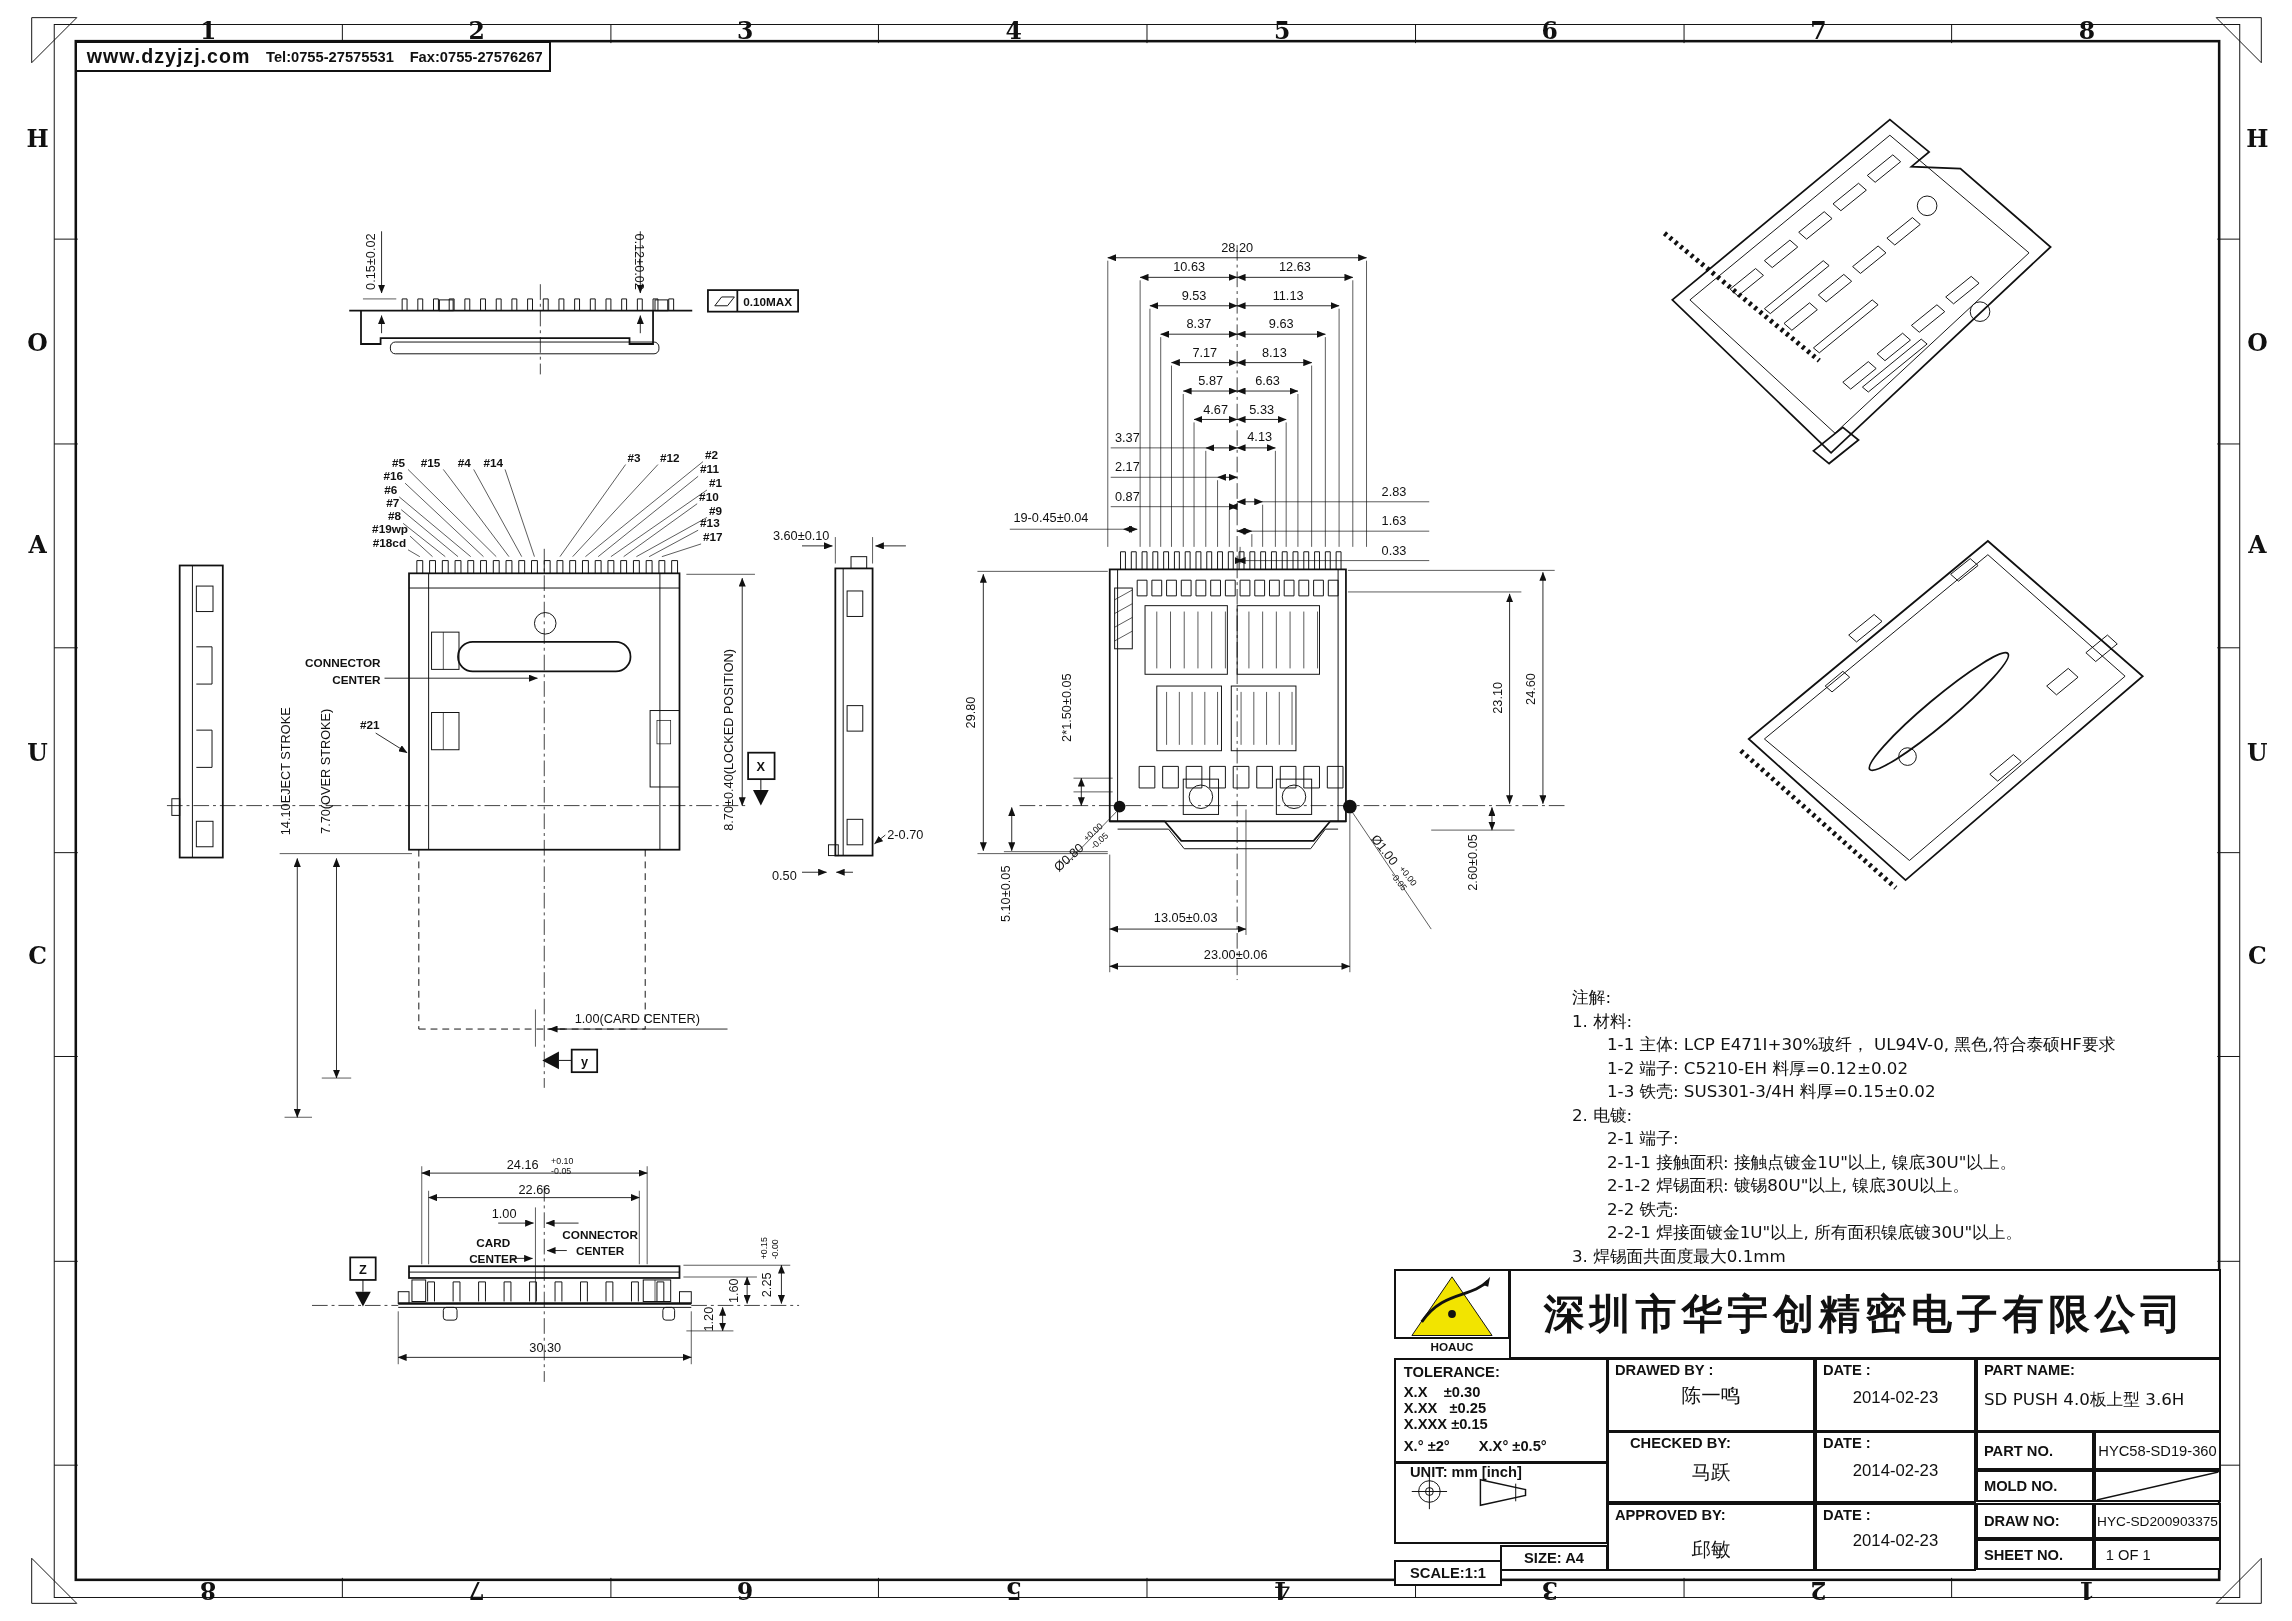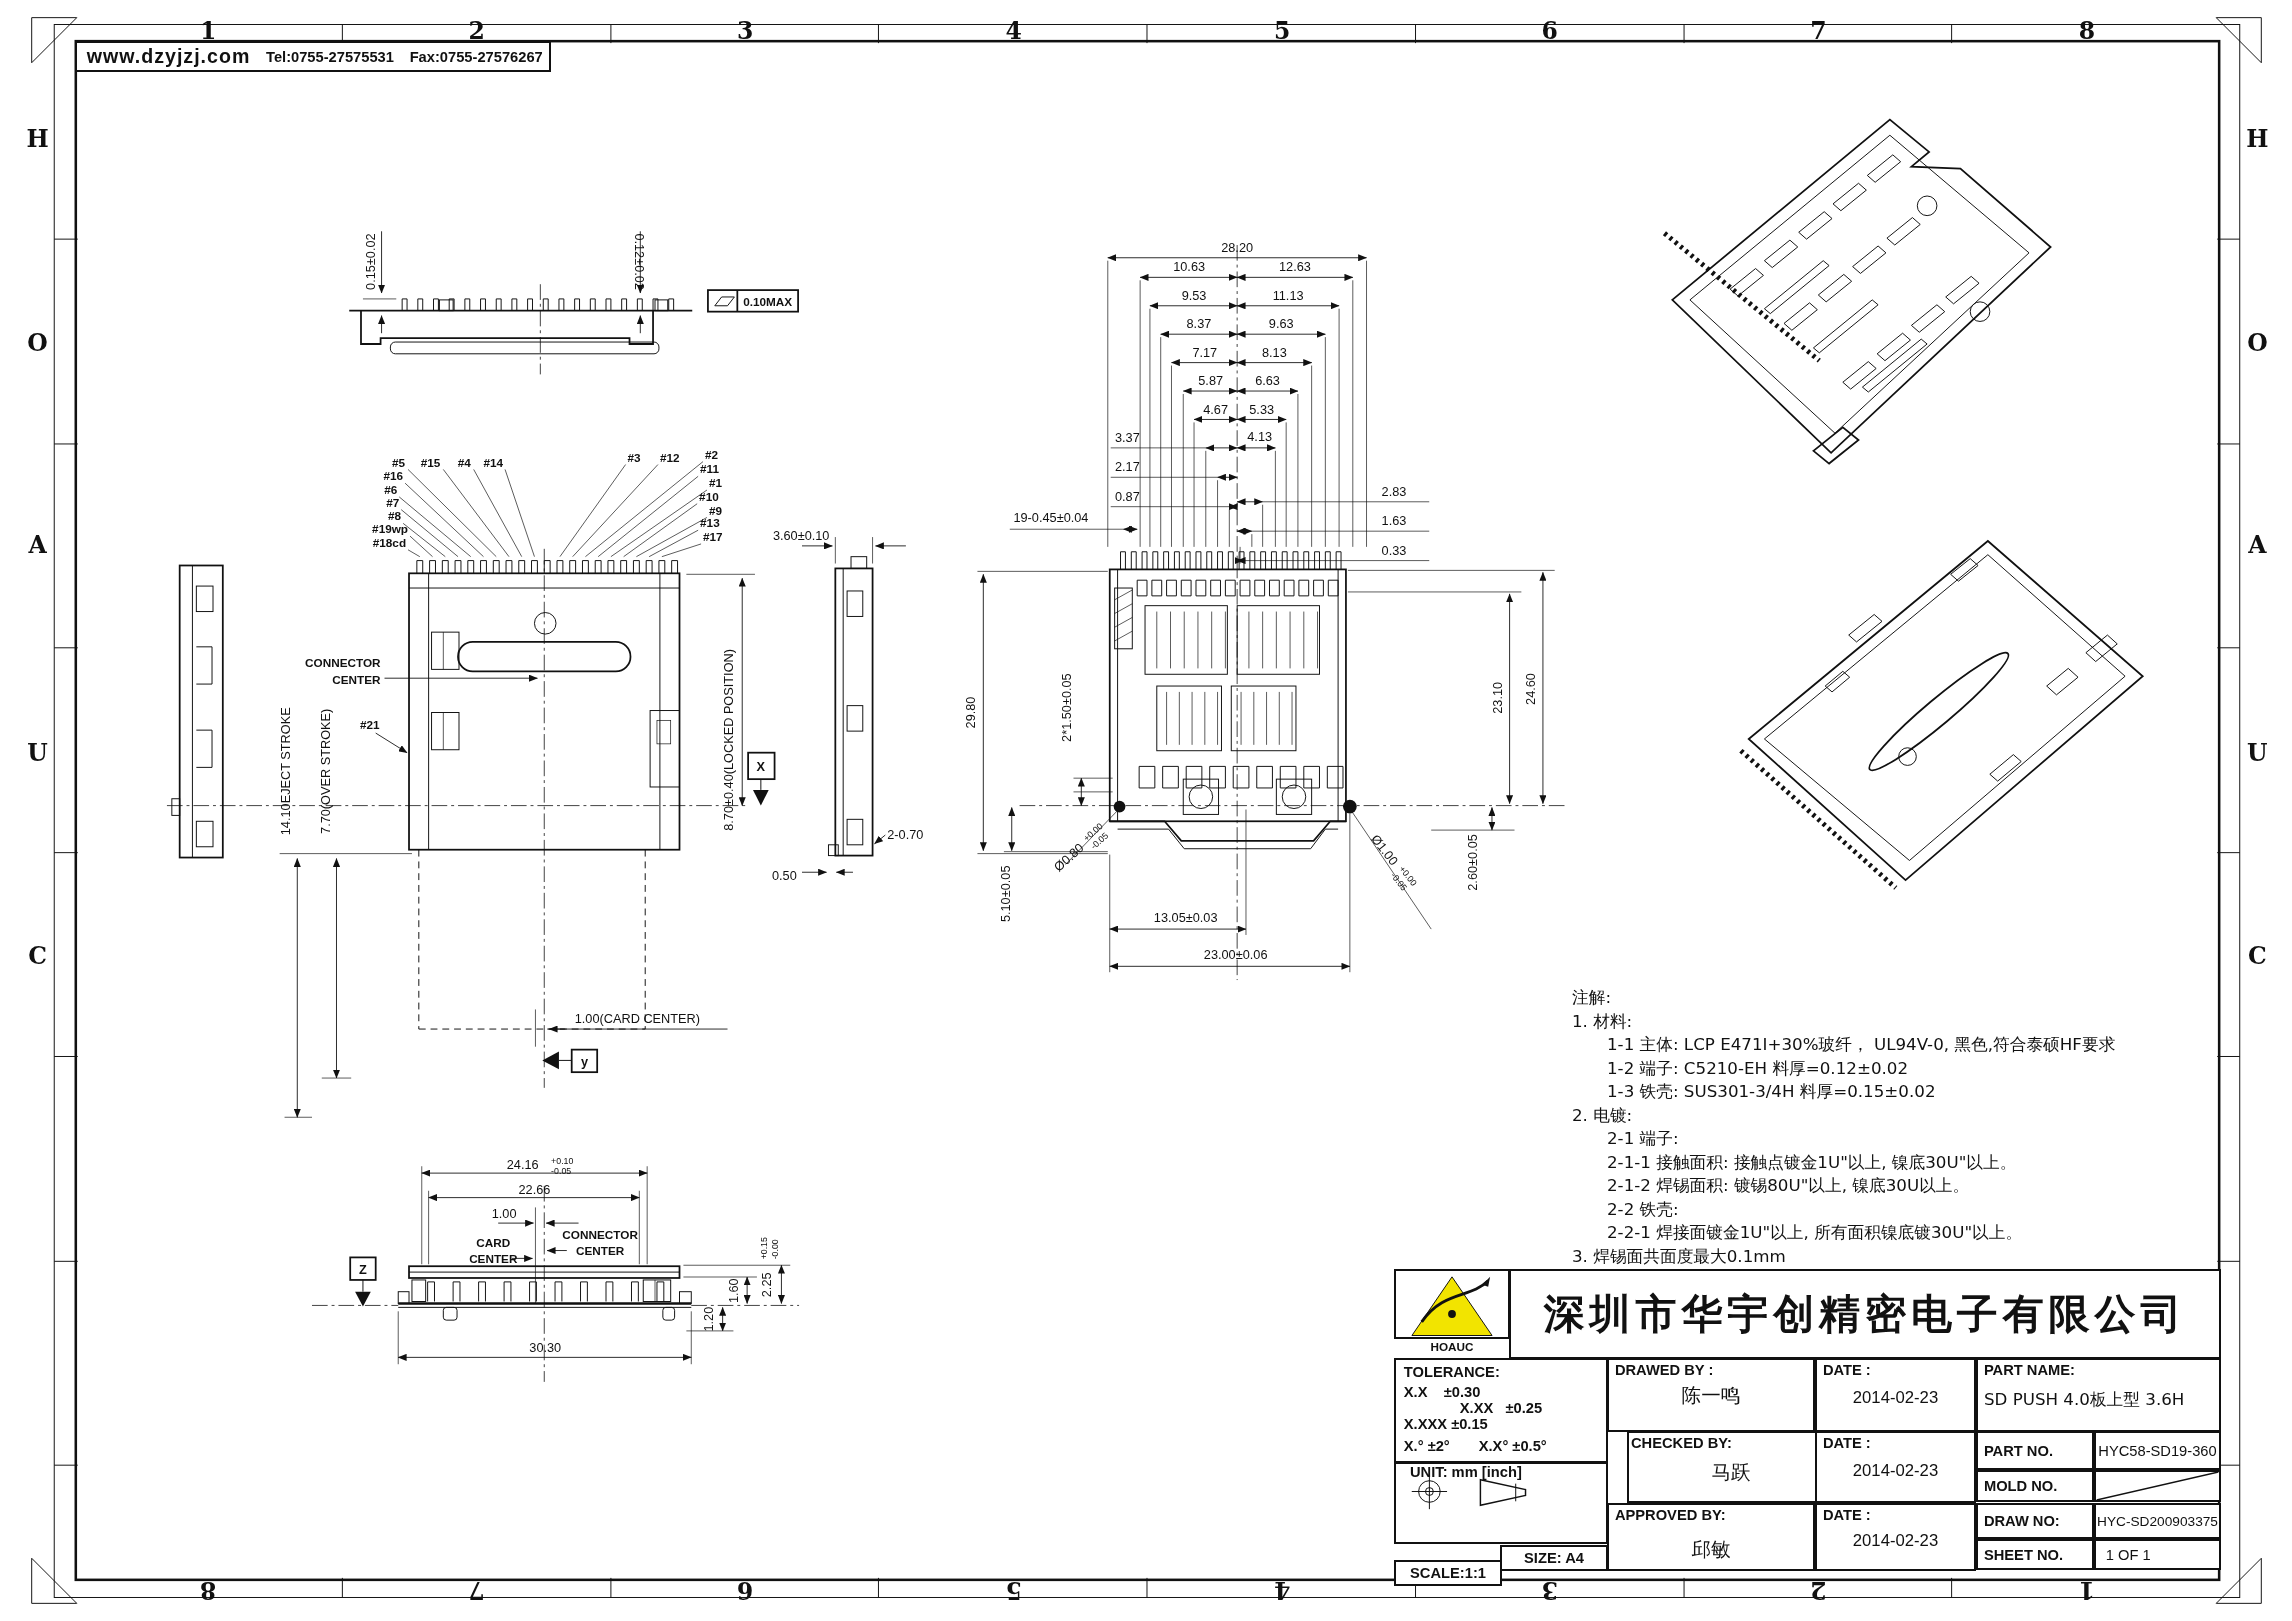--- a/index.html
+++ b/index.html
@@ -479,21 +479,21 @@
     <text x="57" y="82" text-anchor="middle" font-size="12" font-weight="bold">HOAUC</text>
   </svg>
 </div>
 <div class="cell" style="left:1509px;top:1269px;width:712px;height:90px;display:flex;align-items:center;justify-content:center;">
   <span class="cjk" style="font-size:41px;font-weight:700;letter-spacing:4.9px;white-space:nowrap;">深圳市华宇创精密电子有限公司</span>
 </div>
 
 <div class="cell" style="left:1394px;top:1358px;width:214px;height:105px;padding:3.9px 7.8px;">
   <div class="lbl">TOLERANCE:</div>
   <div class="lbl" style="margin-top:3.9px;white-space:pre;">X.X    ±0.30</div>
-  <div class="lbl" style="white-space:pre;text-align:center;">X.XX   ±0.25</div>
+  <div class="lbl" style="white-space:pre;">X.XX   ±0.25</div>
   <div class="lbl" style="white-space:pre;">X.XXX ±0.15</div>
   <div style="display:flex;gap:29px;margin-top:5.9px;">
     <span class="lbl">X.°  ±2°</span>
     <span class="lbl">X.X°  ±0.5°</span>
   </div>
 </div>
 <div class="cell" style="left:1394px;top:1462px;width:214px;height:82px;">
   <svg width="210" height="51" style="display:block;margin-top:2px;" viewBox="0 0 214 52">
     <circle cx="34" cy="26" r="11" class="s1" stroke="#111" fill="none" stroke-width="1.5"></circle>
     <circle cx="34" cy="26" r="4" fill="none" stroke="#111" stroke-width="1"></circle>
@@ -516,21 +516,21 @@
 </div>
 <div class="cell" style="left:1815px;top:1358px;width:161px;height:74px;padding:2px 5.9px;">
   <div class="lbl">DATE :</div>
   <div style="text-align:center;font-size:16.7px;margin-top:9.8px;">2014-02-23</div>
 </div>
 <div class="cell" style="left:1976px;top:1358px;width:245px;height:74px;padding:2px 5.9px;">
   <div class="lbl">PART NAME:</div>
   <div class="cjk" style="font-size:16.7px;margin-top:9.8px;">SD PUSH 4.0板上型 3.6H</div>
 </div>
 
-<div class="cell" style="left:1607px;top:1431px;width:208px;height:72px;padding:2px 2px;margin-left:20px;">
+<div class="cell" style="left:1607px;top:1431px;width:208px;height:72px;padding:2px 21px;">
   <div class="lbl">CHECKED BY:</div>
   <div class="cjk" style="text-align:center;font-size:19.6px;margin-top:7.8px;">马跃</div>
 </div>
 <div class="cell" style="left:1815px;top:1431px;width:161px;height:72px;padding:2px 5.9px;">
   <div class="lbl">DATE :</div>
   <div style="text-align:center;font-size:16.7px;margin-top:9.8px;">2014-02-23</div>
 </div>
 <div class="cell" style="left:1976px;top:1431px;width:118px;height:39px;display:flex;align-items:center;padding-left:5.9px;">
   <span class="lbl">PART NO.</span>
 </div>

